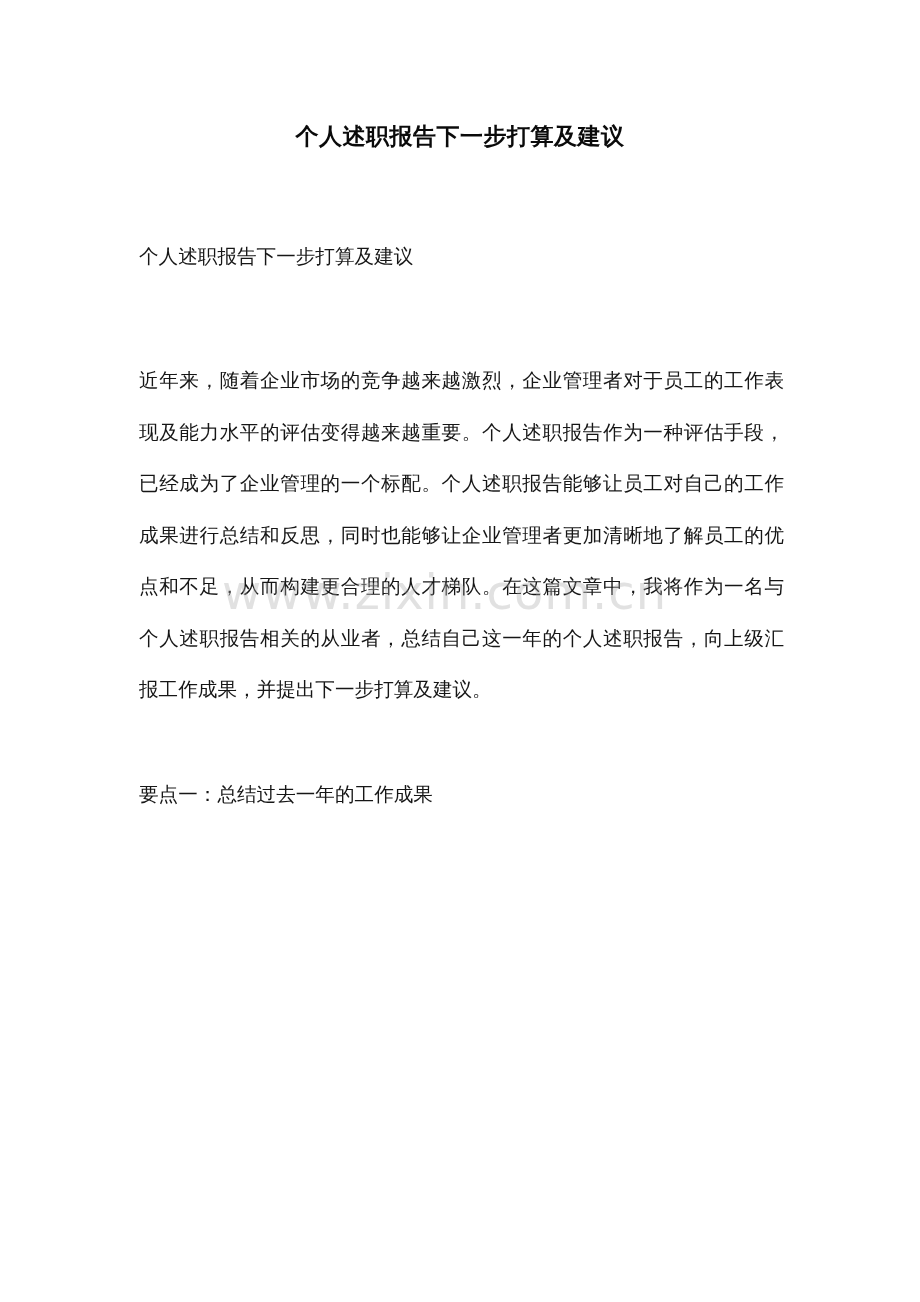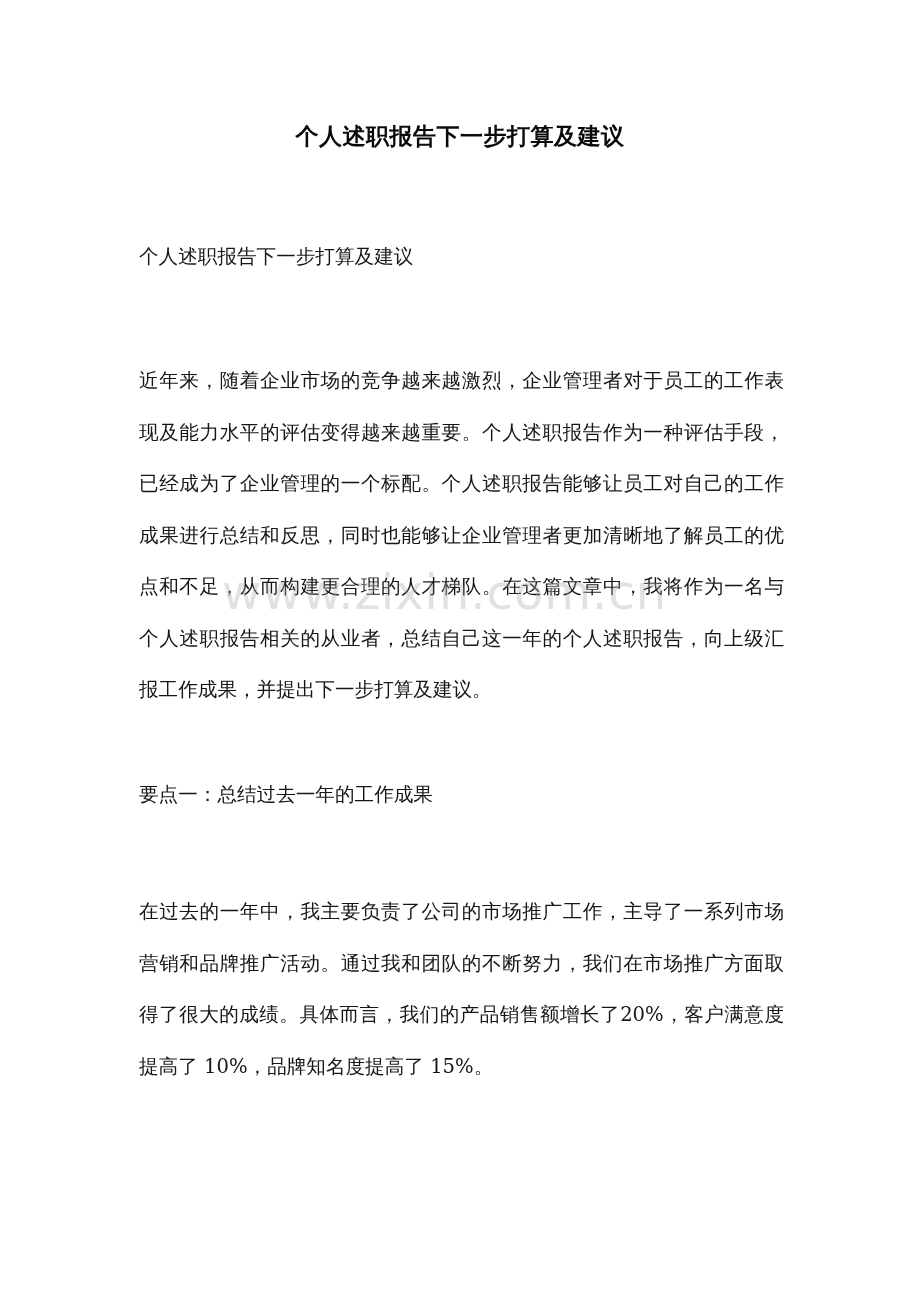--- a/index.html
+++ b/index.html
@@ -71,18 +71,17 @@
 <div class="page">
 
   <div class="doc-title">个人述职报告下一步打算及建议</div>
 
   <div class="block subtitle">个人述职报告下一步打算及建议</div>
 
   <div class="block para1">近年来，随着企业市场的竞争越来越激烈，企业管理者对于员工的工作表现及能力水平的评估变得越来越重要。个人述职报告作为一种评估手段，已经成为了企业管理的一个标配。个人述职报告能够让员工对自己的工作成果进行总结和反思，同时也能够让企业管理者更加清晰地了解员工的优点和不足，从而构建更合理的人才梯队。在这篇文章中，我将作为一名与个人述职报告相关的从业者，总结自己这一年的个人述职报告，向上级汇报工作成果，并提出下一步打算及建议。</div>
 
   <div class="block heading1">要点一：总结过去一年的工作成果</div>
 
-  <div class="block para2">在过去的一年中，我主要负责了公司的市场推广工作，主导了一系列市场营销和品牌推广活动。通过我和团队的不断努力，我们在市场推广方面取得了很大的成绩。具体而言，我们的产品销售额增长了20%，客户满意度提高了 10%，品牌知名度提高了 15%。</div>
 
 
   <div class="watermark">www.zixin.com.cn</div>
 
 </div>
 
 </body></html>

